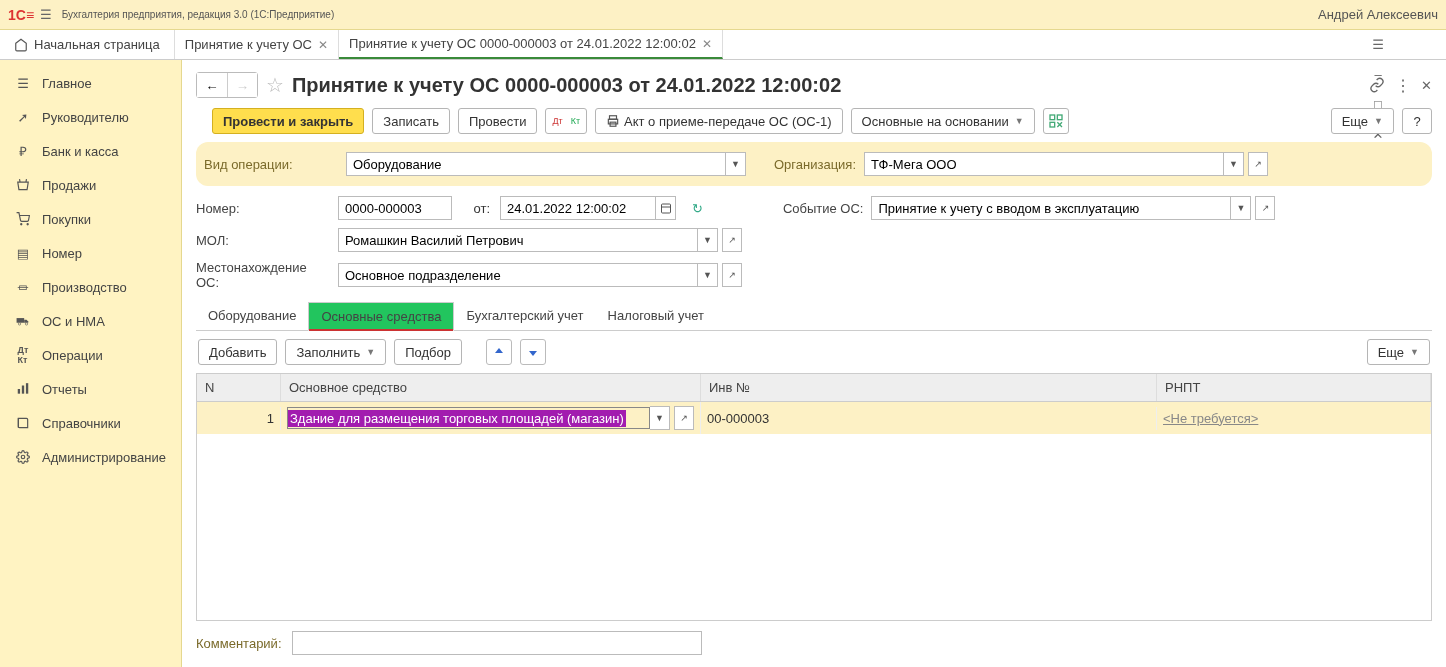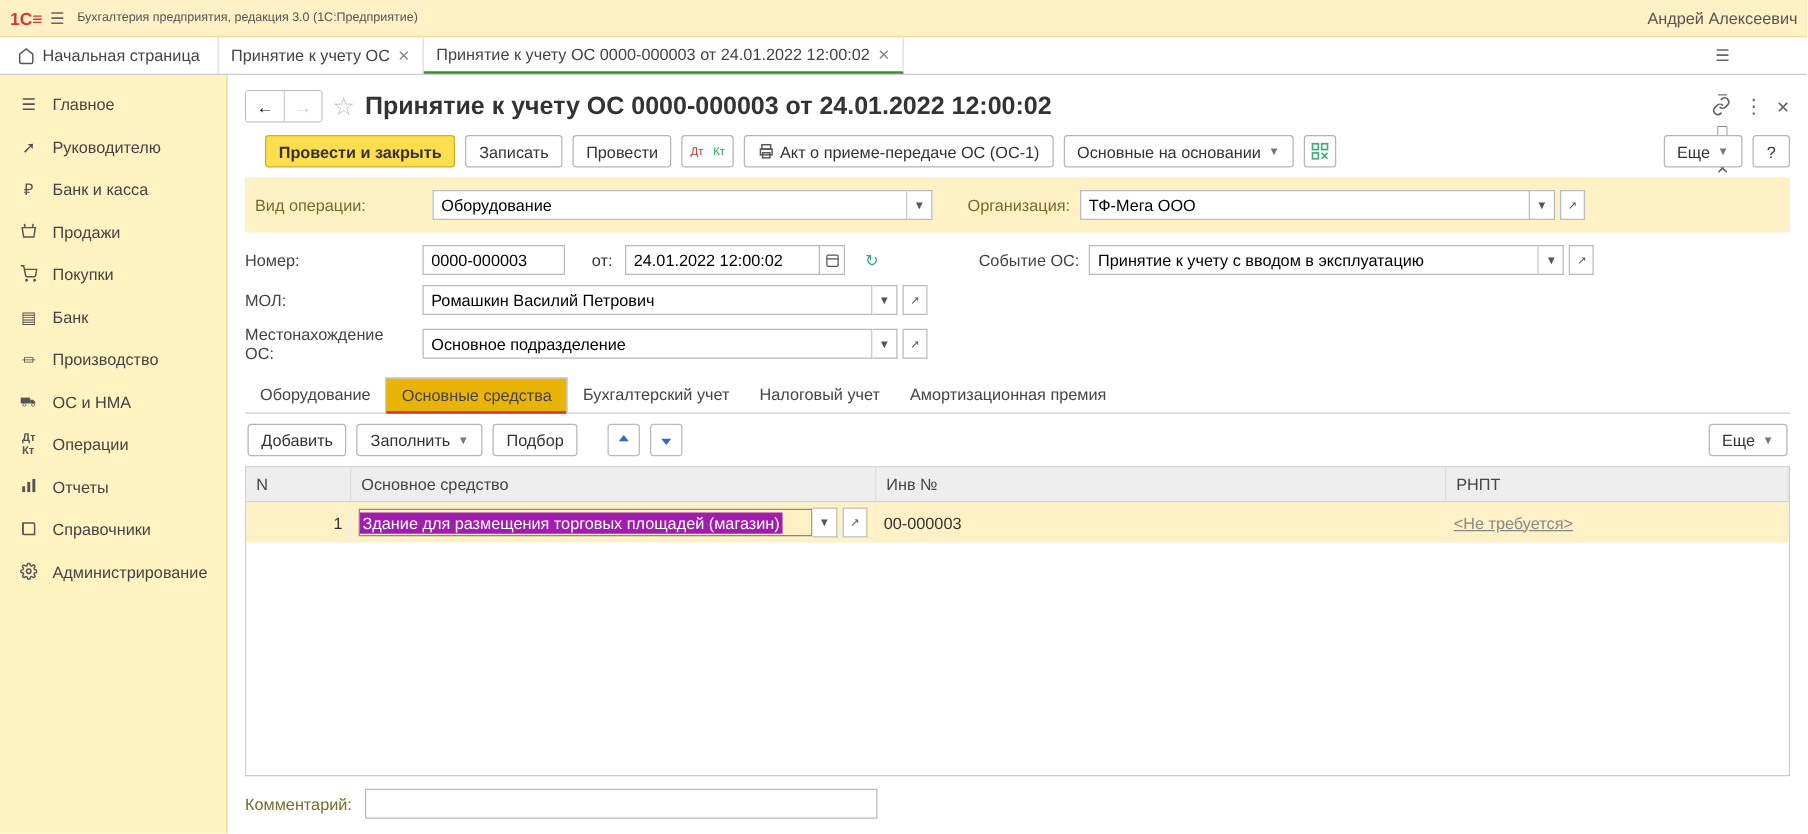--- a/index.html
+++ b/index.html
@@ -38,35 +38,35 @@
 .header-actions { display: flex; gap: 10px; align-items: center; color: #666; }
 
 
 .toolbar { display: flex; align-items: center; gap: 8px; padding: 4px 0 8px; margin-left: 16px; }
 .btn { height: 26px; padding: 0 10px; border: 1px solid #b5b5b5; border-radius: 3px; background: #fff; color: #333; cursor: pointer; display: inline-flex; align-items: center; gap: 4px; font-size: 13px; }
 .btn.primary { background: #ffde4d; border-color: #d4b020; font-weight: bold; }
 .btn .caret { font-size: 9px; color: #777; margin-left: 2px; }
 .toolbar-spacer { flex: 1; }
 
 
-.form-area { background: #fdf1c5; padding: 6px 8px; border-radius: 1px; margin-bottom: 4px; }
+.form-area { background: #fdf1c5; padding: 6px 8px; border-radius: 12px; margin-bottom: 4px; }
 .form-row { display: flex; align-items: center; gap: 10px; padding: 4px 0; }
 .label { width: 132px; color: #7a6a2a; }
 .input { height: 24px; border: 1px solid #bbb; padding: 0 6px; background: #fff; font-size: 13px; }
 .dd-btn { width: 20px; height: 24px; border: 1px solid #bbb; border-left: none; background: #fff; display: flex; align-items: center; justify-content: center; cursor: pointer; font-size: 9px; color: #555; }
 .field-group2 { display: flex; }
 .form-block-right { margin-left: 18px; display: flex; align-items: center; gap: 8px; }
 
 .form-area-white { padding: 2px 0; }
 .form-area-white .label { color: #444; }
 
 
 .detail-tabs { display: flex; border-bottom: 1px solid #ccc; margin-top: 6px; }
 .dtab { padding: 6px 12px; color: #444; cursor: pointer; position: relative; }
-.dtab.active { border: 1px solid #ccc; border-bottom: 1px solid #fff; margin-bottom: -1px; background: #eab308; }
+.dtab.active { border: 1px solid #ccc; border-bottom: 1px solid #fff; margin-bottom: -1px; background: #22c55e; }
 .dtab.active::after { content: ''; position: absolute; left: 0; right: 0; bottom: -1px; height: 2px; background: #c33; }
 
 
 .detail-toolbar { display: flex; align-items: center; gap: 8px; padding: 8px 2px; }
 .icon-btn { width: 26px; height: 26px; border: 1px solid #bbb; border-radius: 3px; background: #fff; display: inline-flex; align-items: center; justify-content: center; cursor: pointer; }
 
 
 .grid-wrap { flex: 1; border: 1px solid #ccc; overflow: hidden; display: flex; flex-direction: column; }
 .grid-head { display: flex; background: #eee; border-bottom: 1px solid #ccc; }
 .grid-head .cell { padding: 6px 8px; border-right: 1px solid #ddd; color: #444; }
@@ -174,21 +174,21 @@
       <svg width="14" height="14" viewBox="0 0 24 24" fill="none" stroke="#555" stroke-width="2">
             <circle cx="9" cy="21" r="1"></circle>
             <circle cx="20" cy="21" r="1"></circle>
             <path d="M1 1h4l2.7 13.4a2 2 0 0 0 2 1.6h9.7a2 2 0 0 0 2-1.6L23 6H6"></path>
           </svg>
     </span>
         <span>Покупки</span>
       </div>
     <div class="nav-item">
         <span class="nav-icon">▤</span>
-        <span>Банк</span>
+        <span>Номер</span>
       </div>
     <div class="nav-item">
         <span class="nav-icon">⏛</span>
         <span>Производство</span>
       </div>
     <div class="nav-item">
         <span class="nav-icon">
       <svg width="14" height="14" viewBox="0 0 24 24" fill="#555">
             <rect x="1" y="7" width="13" height="8"></rect>
             <path d="M14 10h4l3 3v2h-7z"></path>
@@ -352,21 +352,20 @@
           <span class="dd-btn" style="border-left:1px solid #bbb;margin-left:4px;">↗</span>
         </div>
       </div>
     </div>
 
     <div class="detail-tabs">
       <div class="dtab">Оборудование</div>
       <div class="dtab active">Основные средства</div>
       <div class="dtab">Бухгалтерский учет</div>
       <div class="dtab">Налоговый учет</div>
-      <div class="dtab">Амортизационная премия</div>
     </div>
 
     <div class="detail-toolbar">
       <button class="btn">Добавить</button>
       <button class="btn">
         <span>Заполнить</span>
         <span class="caret">▼</span>
       </button>
       <button class="btn">Подбор</button>
       <span style="width:8px;"></span>

